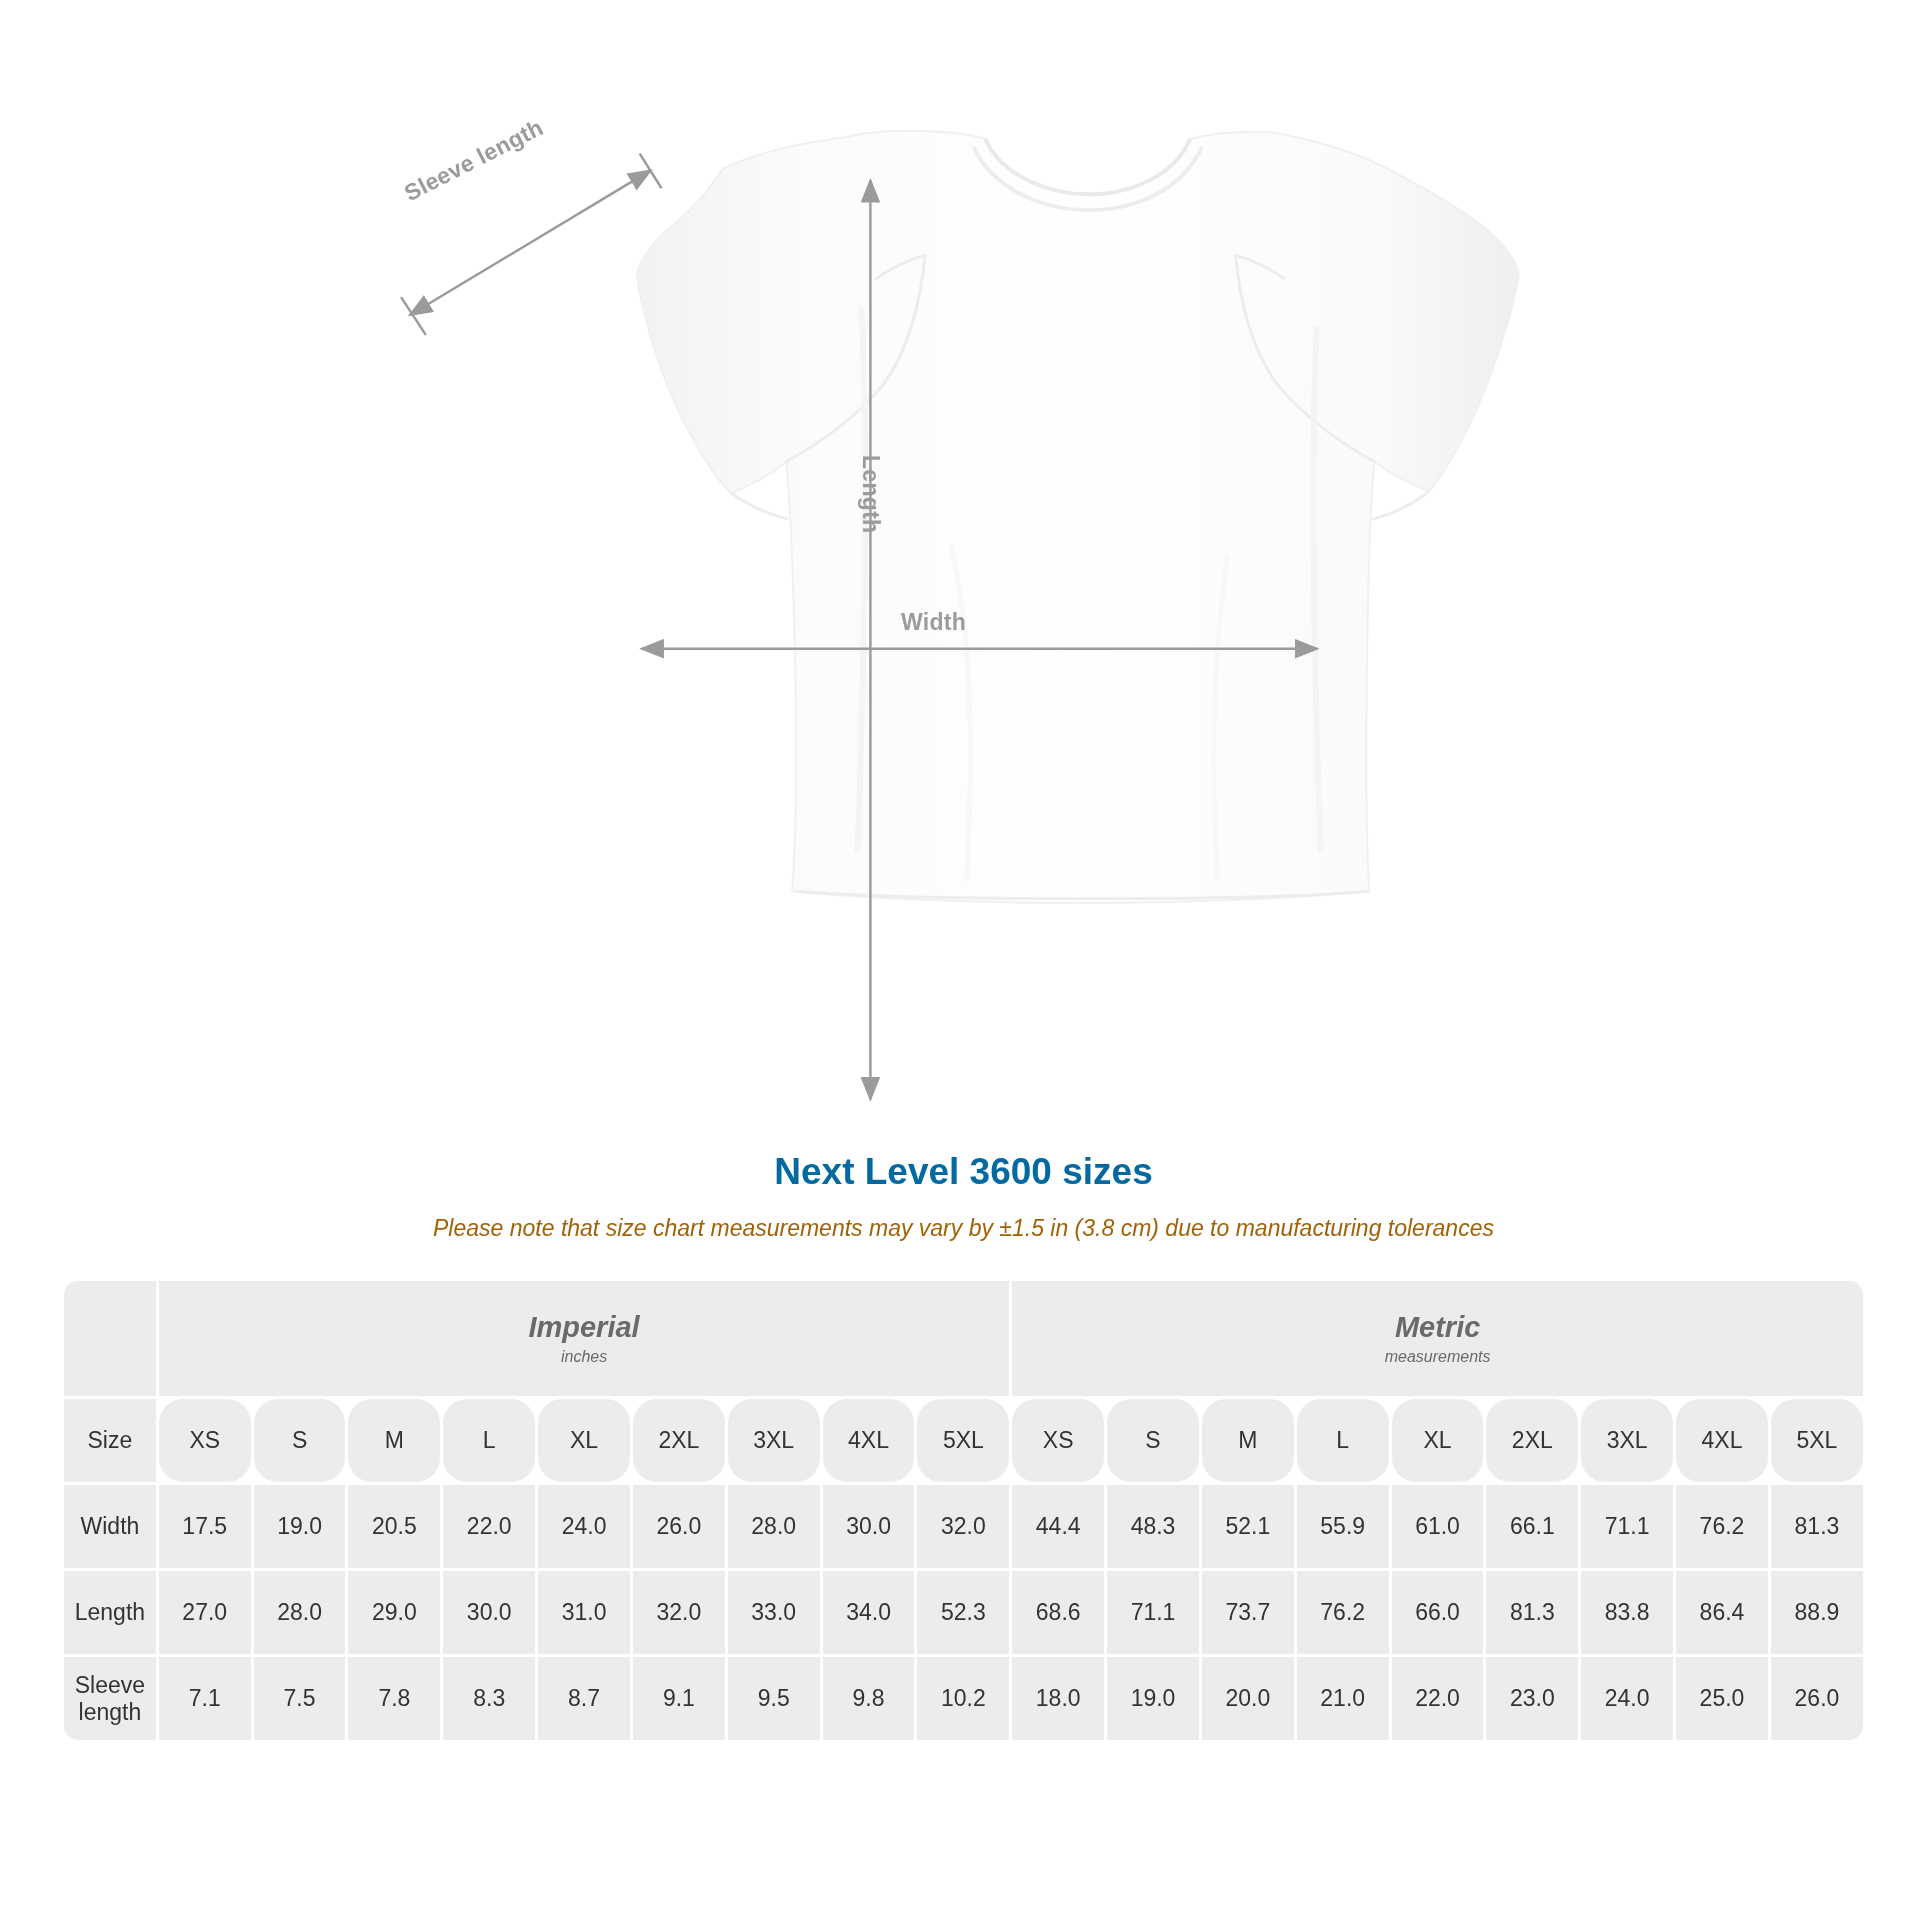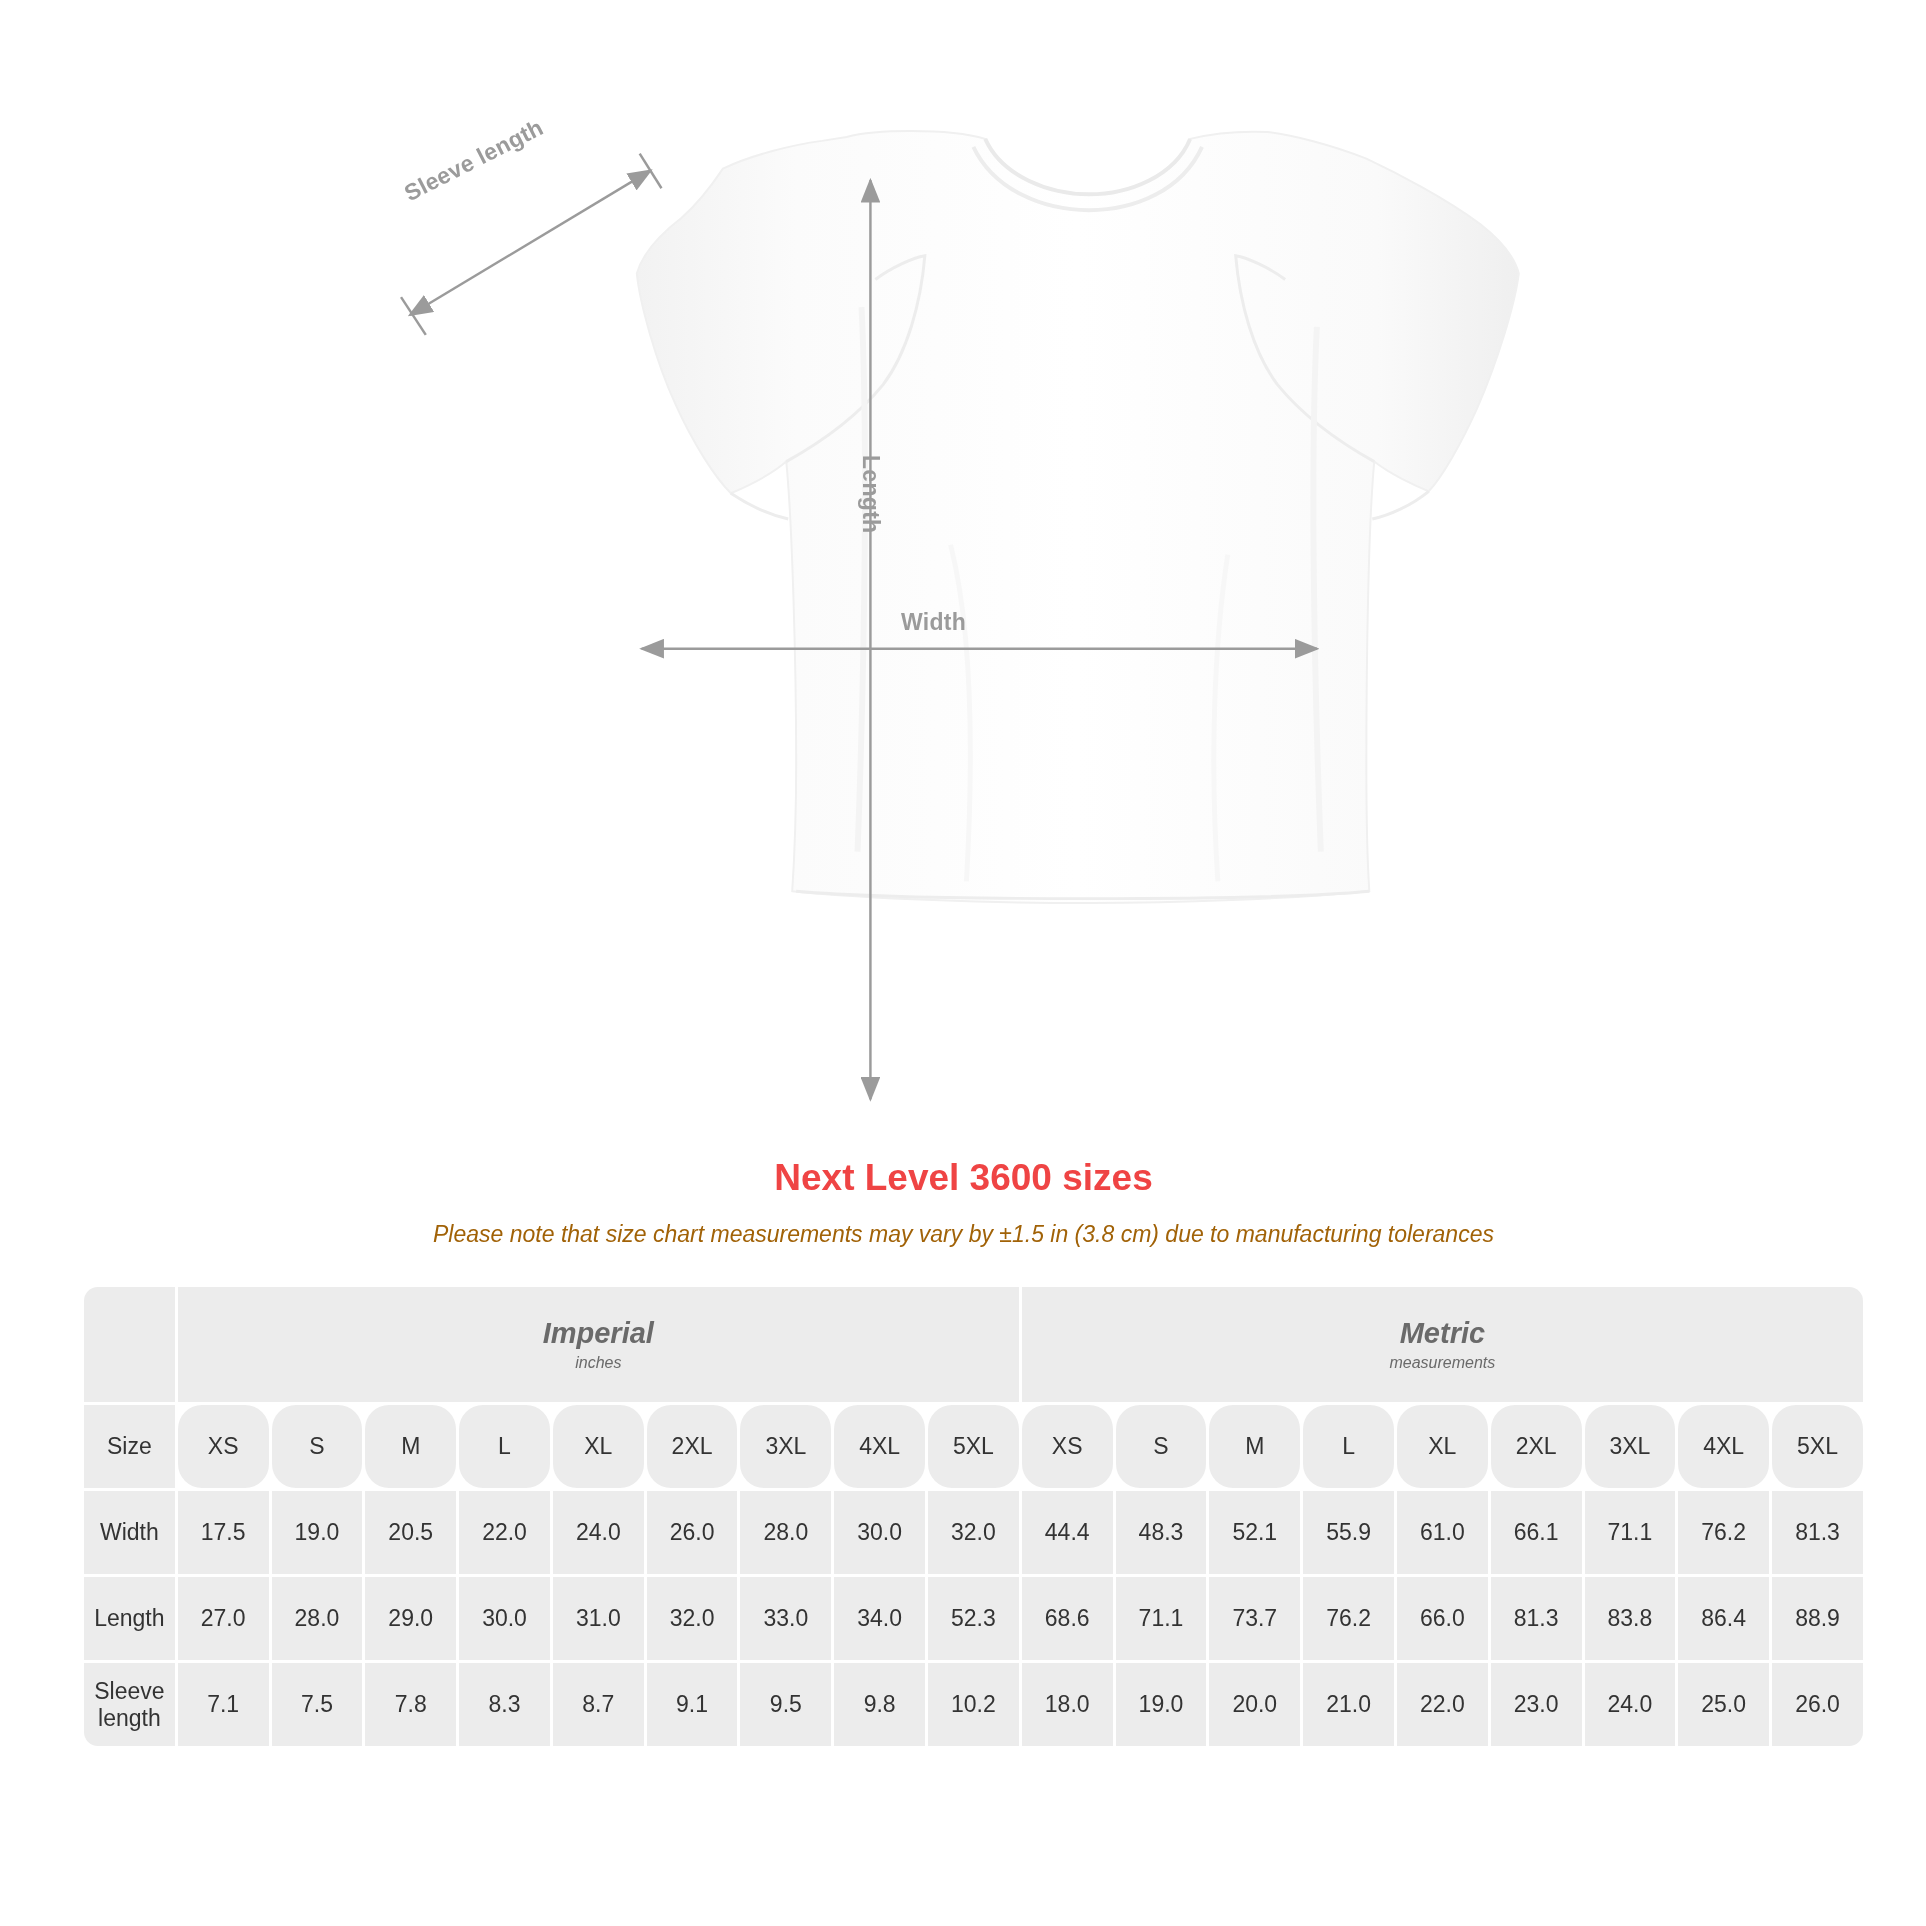--- a/index.html
+++ b/index.html
@@ -67,35 +67,34 @@
   }
 
   
   .title-block {
     text-align: center;
     margin-top: 10px;
   }
   .chart-title {
     font-size: 37px;
     font-weight: bold;
-    color: #ef4444;
-    margin: 18px 0 22px 0;
+    color: #0369a1;
+    margin: 12px 0 22px 0;
   }
   .chart-note {
     font-size: 23px;
     font-style: italic;
     color: #a16207;
     margin: 0;
   }
 
   
   .table-area {
     margin-top: 36px;
     padding: 0 61px;
-    margin-left: 20px;
   }
   table.size-table {
     border-collapse: separate;
     border-spacing: 3px;
     width: 100%;
     table-layout: fixed;
   }
   table.size-table td, table.size-table th {
     background: #ececec;
     text-align: center;

